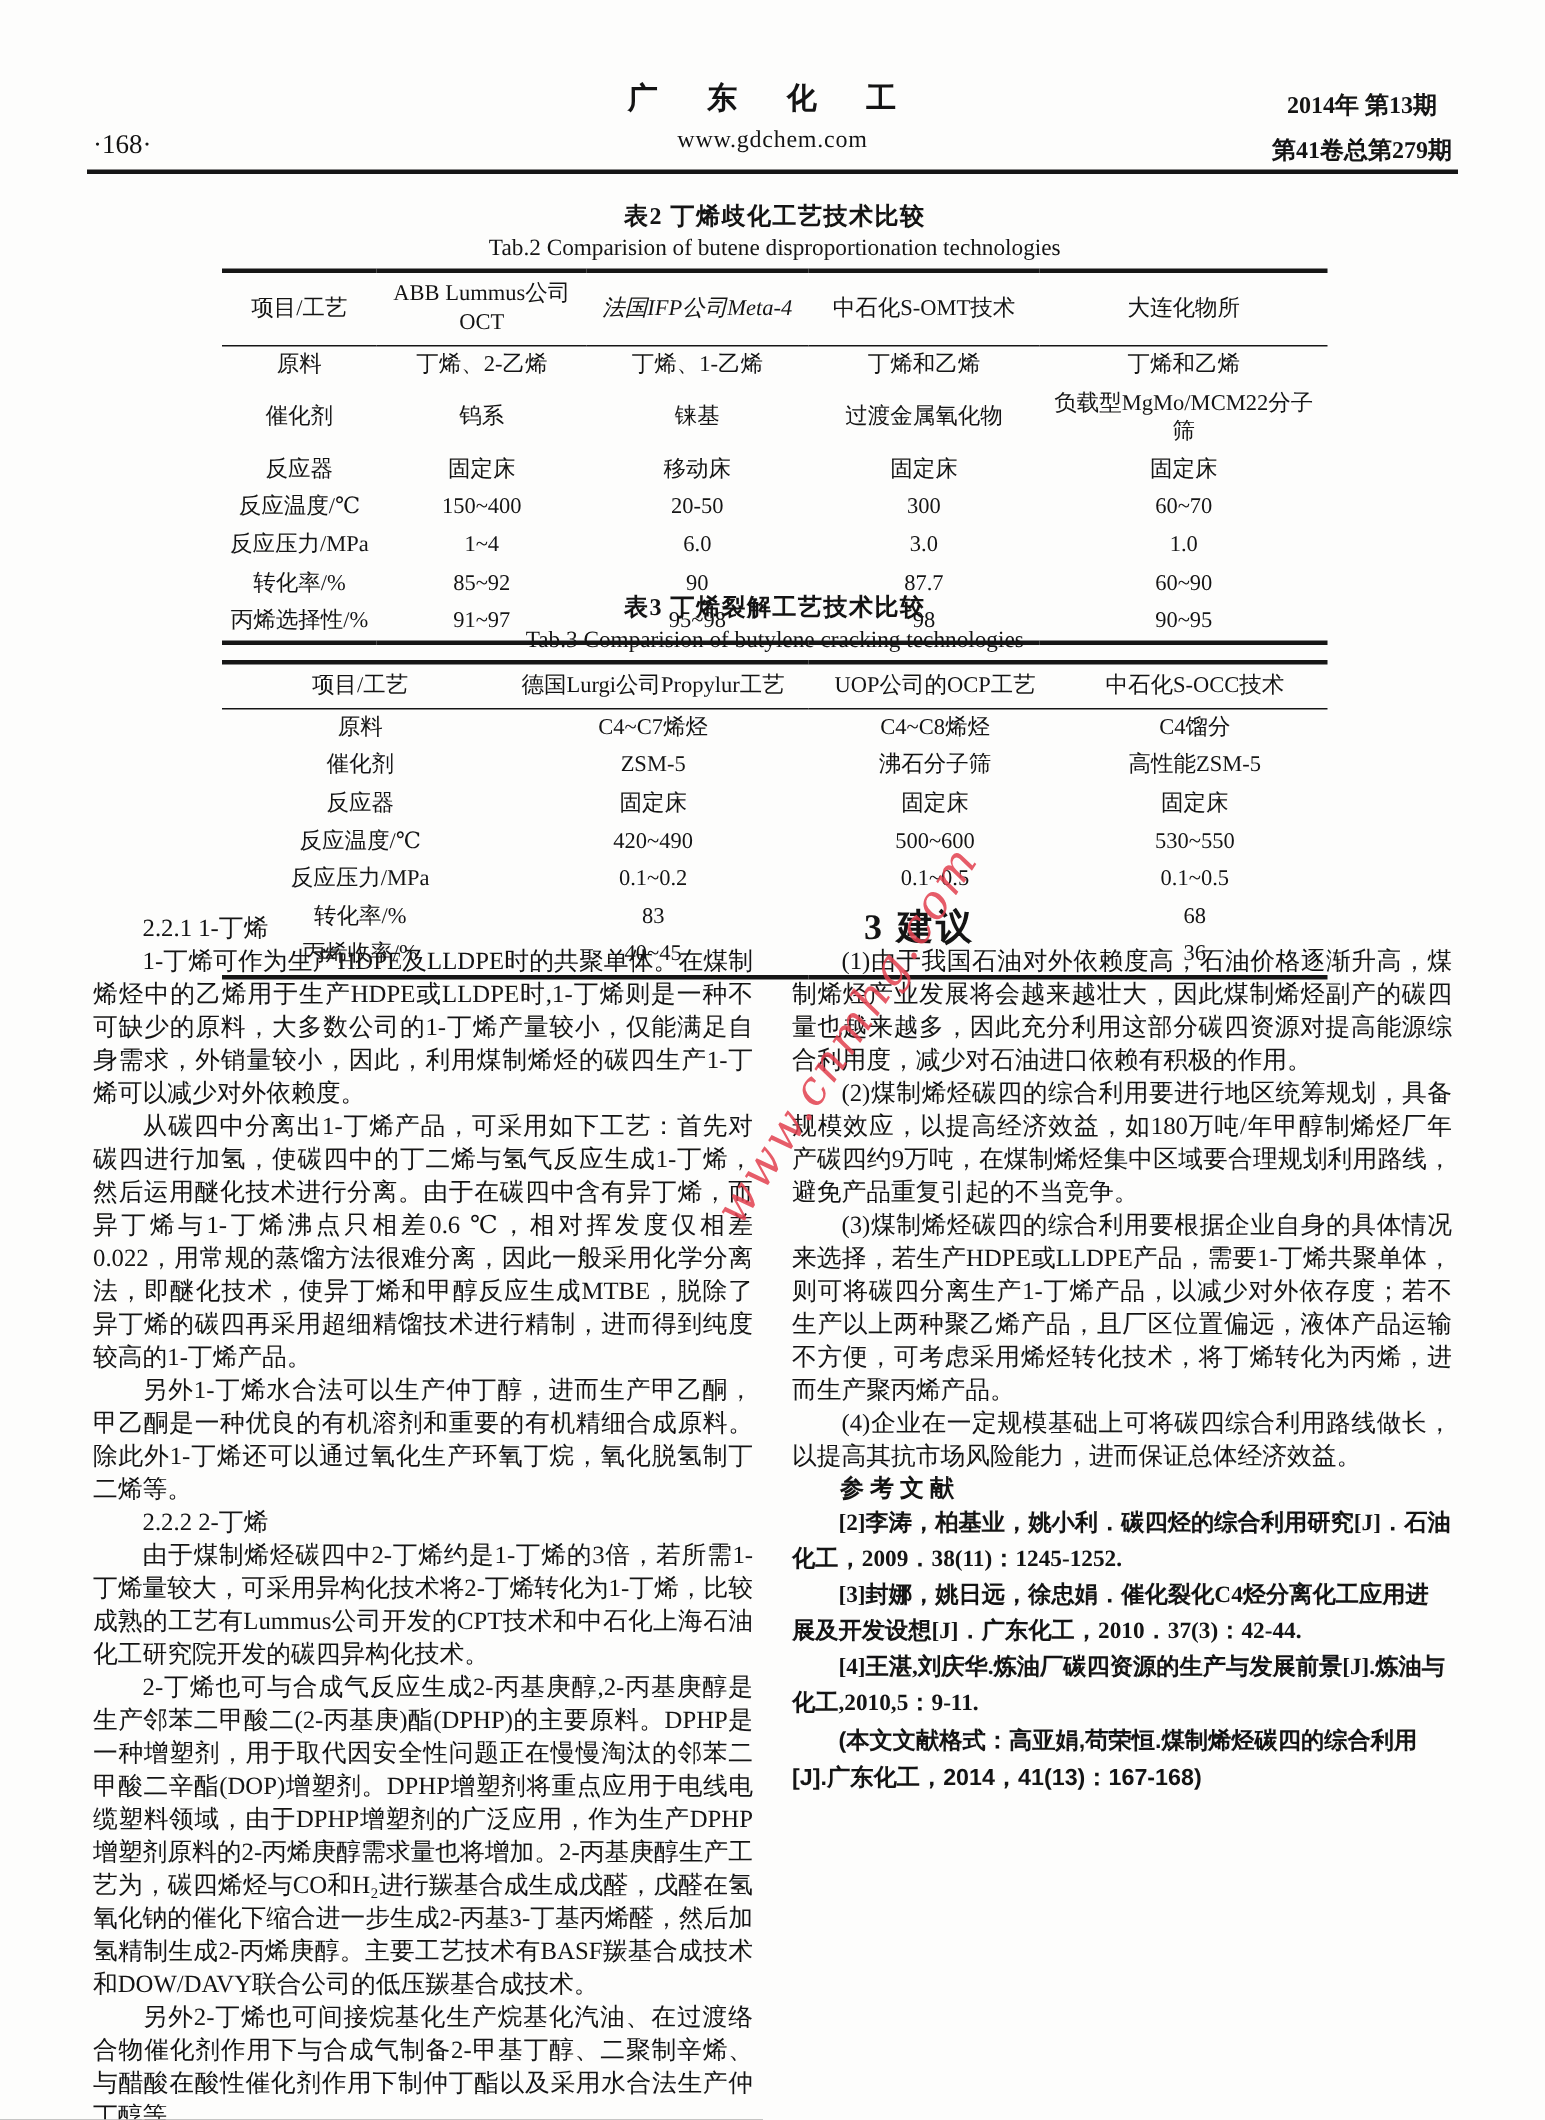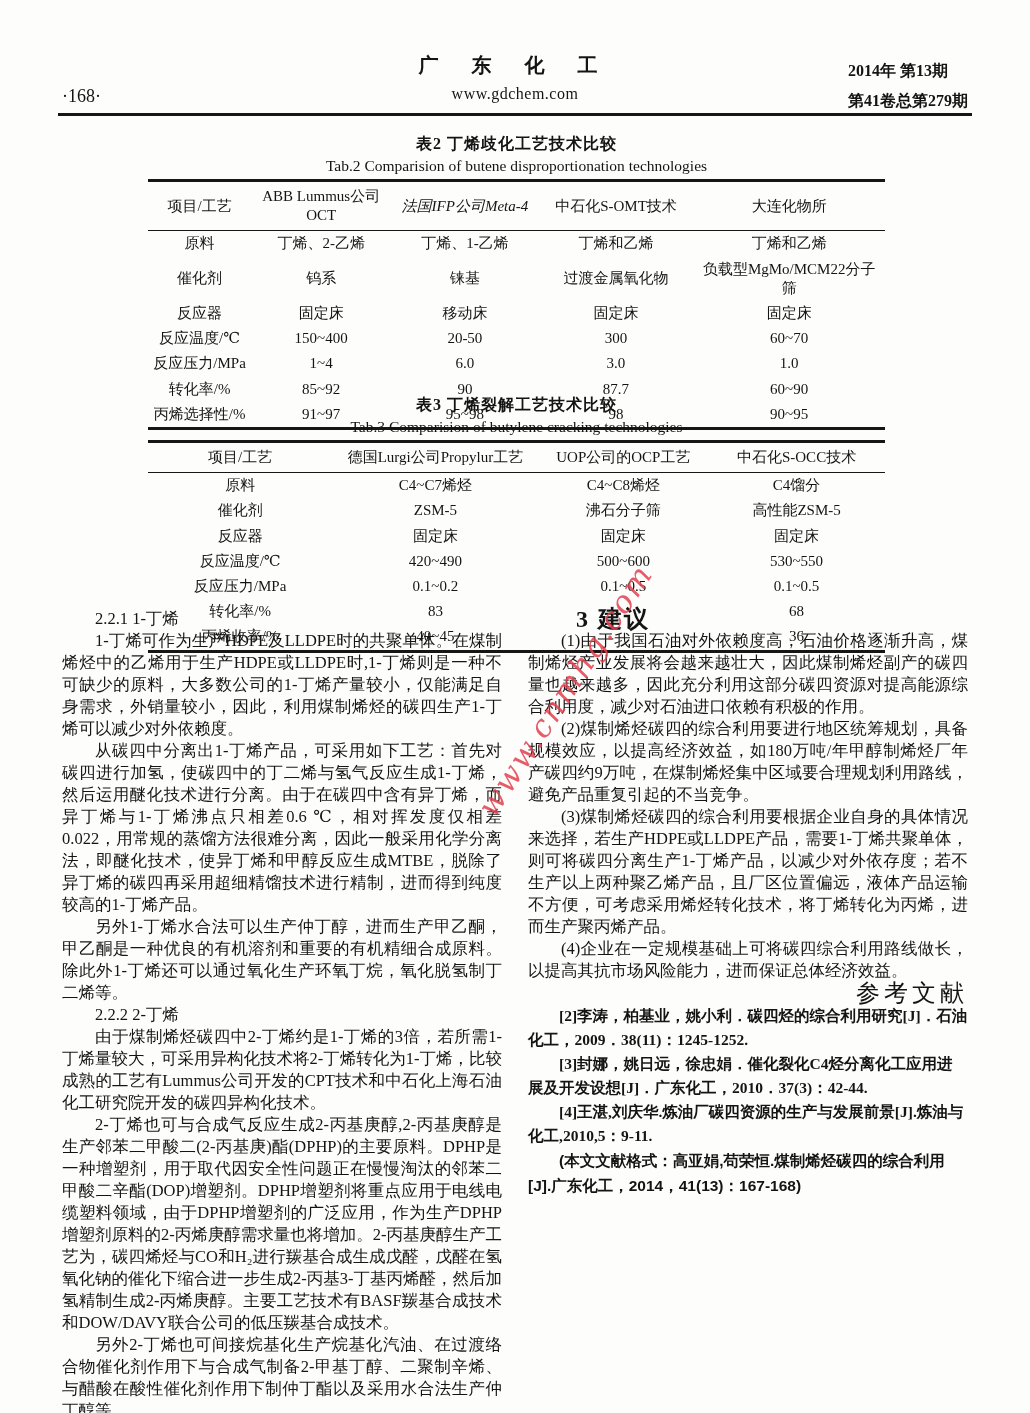--- a/index.html
+++ b/index.html
@@ -10,21 +10,21 @@
     margin:0 auto;
     font-family:"Liberation Serif","DejaVu Serif",serif;
     color:#141414;
     overflow:hidden;
   }
   
   .hdr-pagenum{position:absolute;left:62px;top:86px;font-size:18px;}
   .hdr-center{position:absolute;left:0;right:0;top:52px;text-align:center;}
   .hdr-journal{font-size:20px;font-weight:bold;letter-spacing:14px;}
   .hdr-url{font-size:16px;margin-top:6px;letter-spacing:.5px;}
-  .hdr-right{position:absolute;right:62px;top:56px;text-align:left;font-size:16px;font-weight:bold;line-height:30px;}
+  .hdr-right{position:absolute;right:62px;top:56px;text-align:center;font-size:16px;font-weight:bold;line-height:30px;}
   .hdr-rule{position:absolute;left:58px;right:58px;top:113px;height:3px;background:#161616;}
   
   .tbl-block{position:absolute;left:148px;width:737px;}
   .tbl2{top:134px;}
   .tbl3{top:395px;}
   .cap-zh{text-align:center;font-size:16px;font-weight:bold;letter-spacing:1px;}
   .cap-en{text-align:center;font-size:15.5px;font-weight:normal;margin-top:2px;}
   table{border-collapse:collapse;width:100%;margin-top:4px;font-size:15px;}
   table th,table td{
     text-align:center;vertical-align:middle;
@@ -33,21 +33,21 @@
   table thead th{border-top:3px solid #161616;border-bottom:1.6px solid #161616;padding:5px 4px;}
   table tbody tr:last-child td{border-bottom:3px solid #161616;}
   .t2c0{width:14%;}.t2c1{width:19%;}.t2c2{width:20%;font-style:italic;}.t2c3{width:21%;}.t2c4{width:26%;}
   .t3c0{width:25%;}.t3c1{width:28%;}.t3c2{width:23%;}.t3c3{width:24%;}
   
   .columns{position:absolute;left:62px;top:608px;width:906px;display:flex;gap:26px;}
   .col{width:440px;font-size:16.5px;line-height:22px;text-align:justify;}
   .col p{margin:0;text-indent:2em;}
   .sec-sub{margin:0;text-indent:0;}
   .sec-head{font-size:24px;font-weight:bold;margin:0 0 4px 0;letter-spacing:2px;}
-  .refs-head{font-size:24px;font-weight:normal;text-align:right;margin:14px 0 6px 0;letter-spacing:4px;}
+  .refs-head{font-size:16px;font-weight:bold;text-align:left;margin:14px 0 6px 0;letter-spacing:4px;}
   .ref{margin:0;text-indent:0;font-size:15.5px;line-height:24px;font-weight:bold;text-align:left;}
   .cite{
     margin-top:22px;font-family:"Liberation Sans","DejaVu Sans",sans-serif;
     font-weight:bold;font-size:15.5px;line-height:25px;text-indent:0;text-align:left;
   }
   
   .watermark{
     position:absolute;left:405px;top:672px;width:320px;
     text-align:center;
     transform:rotate(-57deg);

